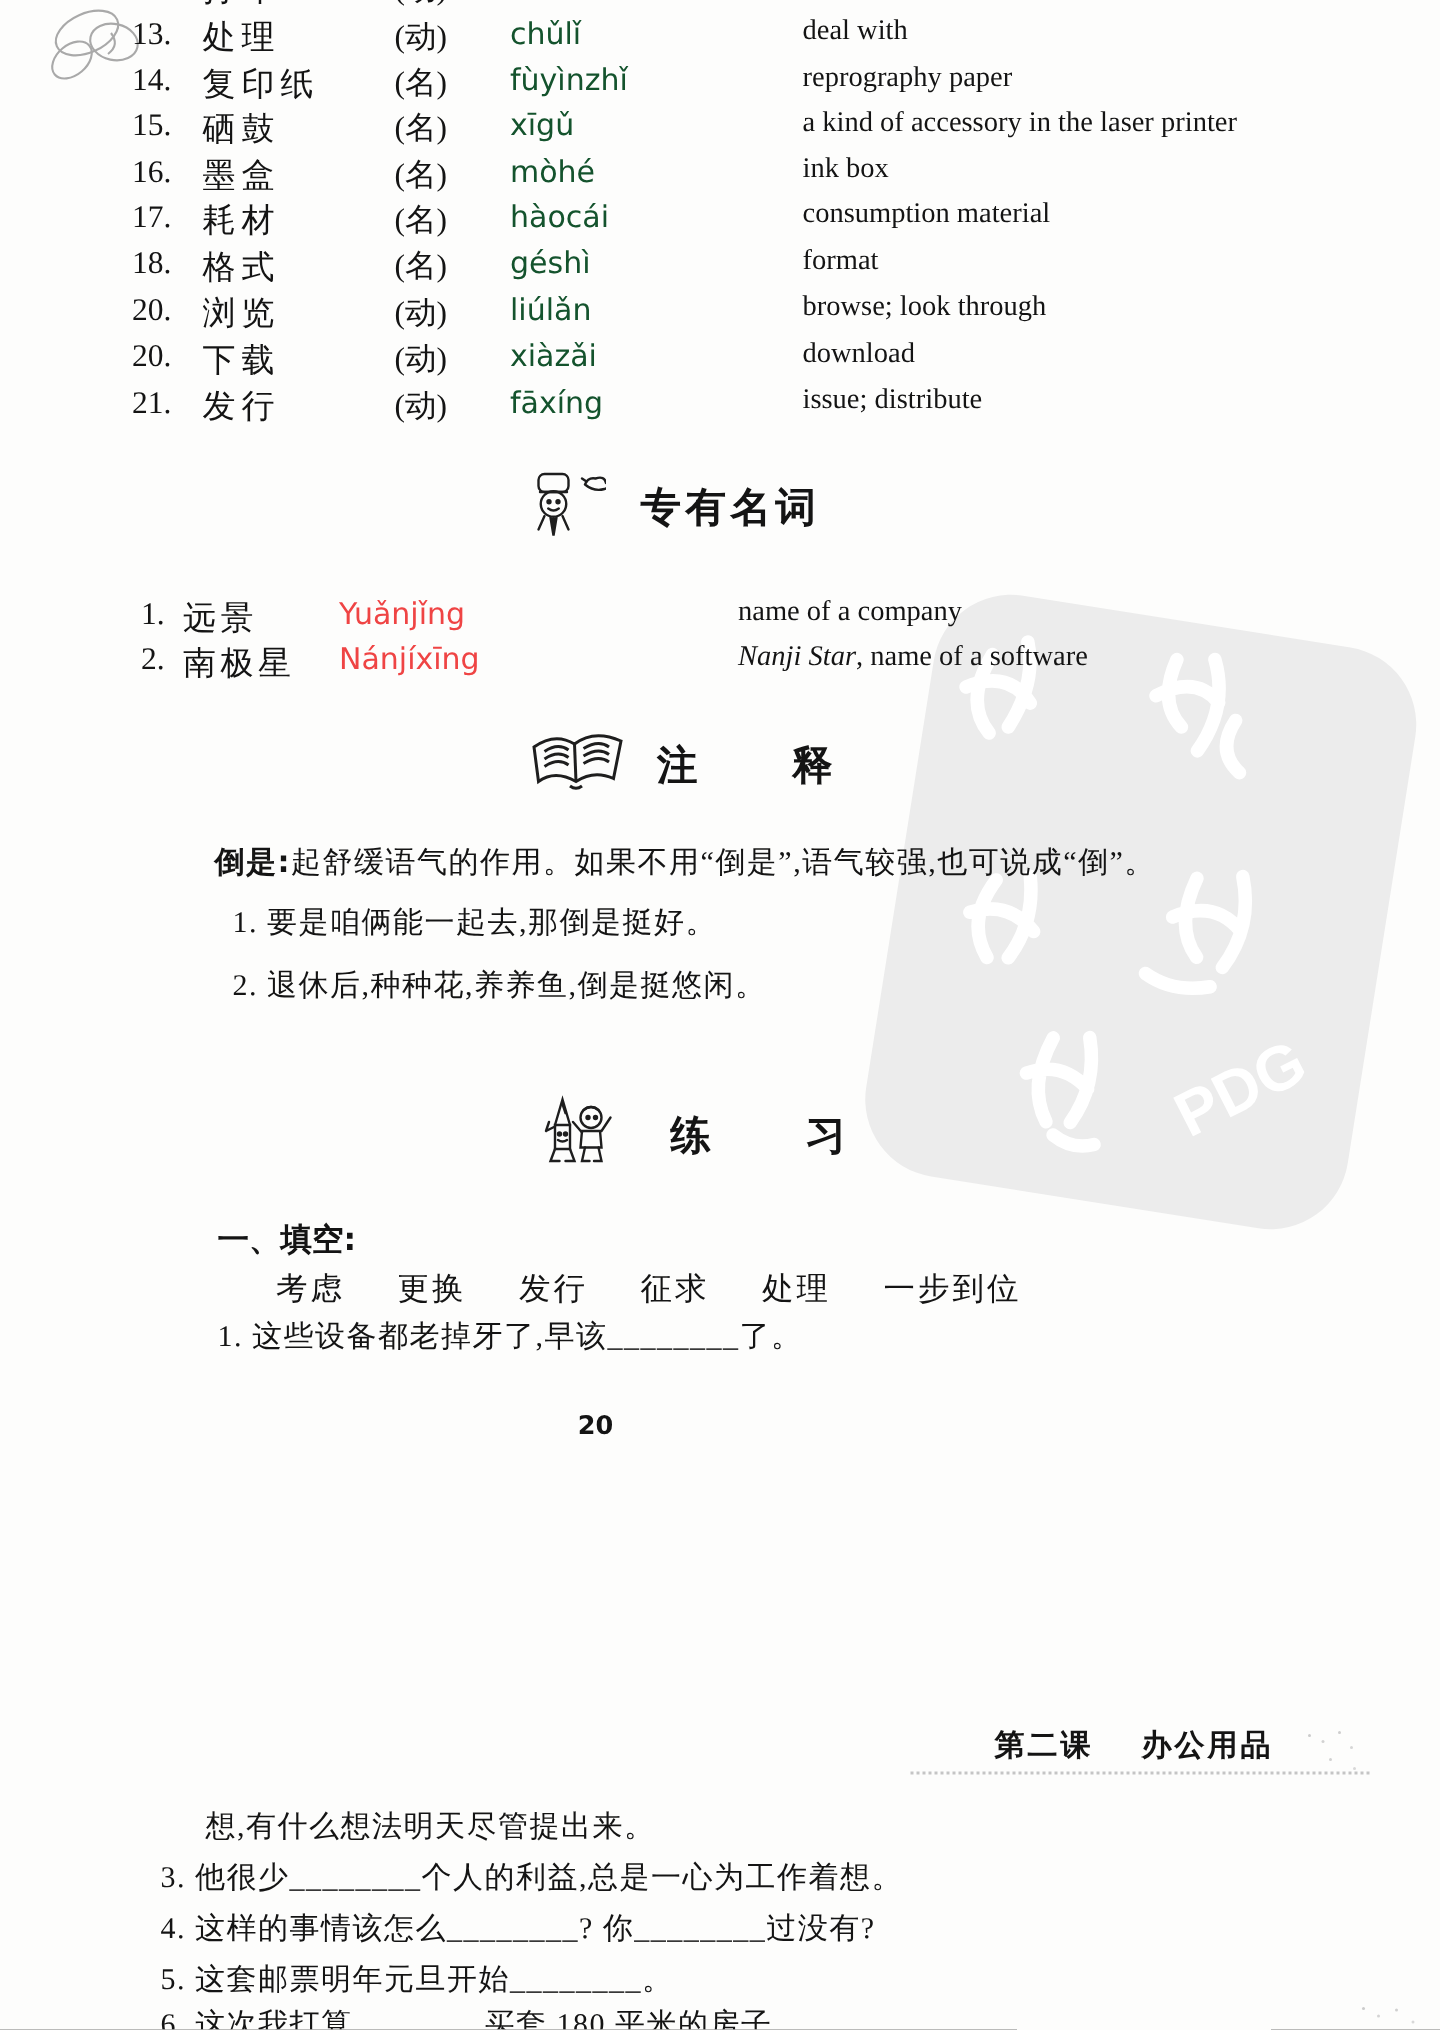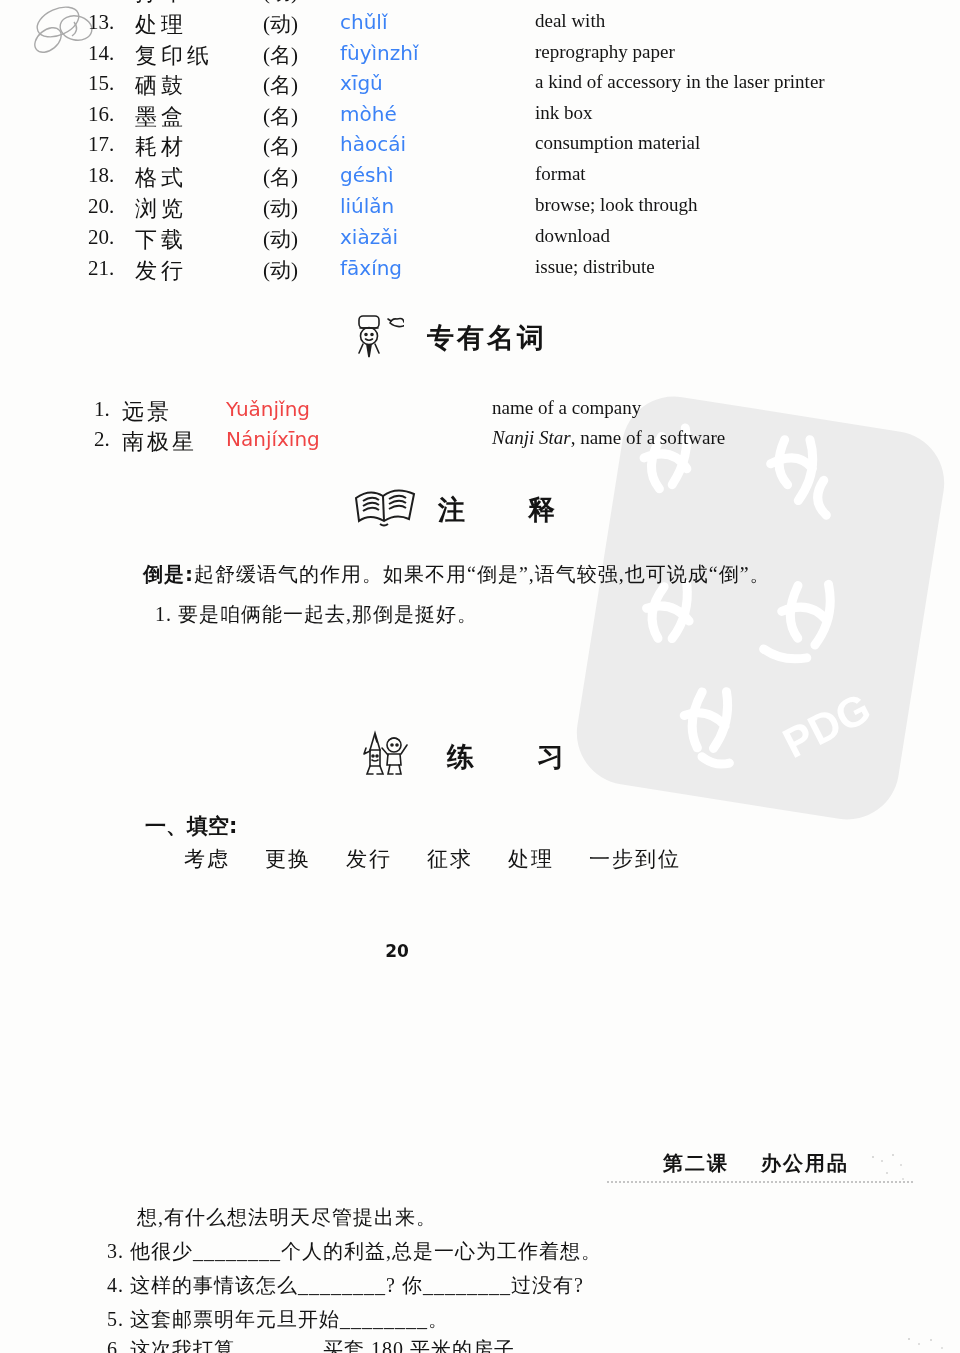--- a/index.html
+++ b/index.html
@@ -18,21 +18,21 @@
     background:#ececec; border-radius:52px; transform:rotate(9deg);
   }
   #wm svg { position:absolute; left:0; top:0; }
   #wm text { font-family:"Liberation Sans","DejaVu Sans",sans-serif; font-weight:bold; }
 
   
   .vrow { position:absolute; left:0; top:0; width:960px; height:30px; }
   .vnum  { position:absolute; left:88px;  font-size:21px; }
   .vword { position:absolute; left:135px; font-size:22px; letter-spacing:4px; }
   .vpos  { position:absolute; left:263px; font-size:21px; }
-  .vpy   { position:absolute; left:340px; font-size:20px; font-family:"DejaVu Sans",sans-serif; color:#3b82f6; }
+  .vpy   { position:absolute; left:340px; font-size:20px; font-family:"DejaVu Sans",sans-serif; color:#14532d; }
   .ven   { position:absolute; left:535px; font-size:19px; }
 
   
   .sec-title { font-size:27px; font-weight:bold; letter-spacing:3px; }
 
   
   .pnum  { position:absolute; left:94px;  font-size:21px; }
   .pword { position:absolute; left:122px; font-size:22px; letter-spacing:3px; }
   .ppy   { position:absolute; left:226px; font-size:20px; font-family:"DejaVu Sans",sans-serif; color:#ef4444; }
   .pen   { position:absolute; left:492px; font-size:19px; }
@@ -196,20 +196,21 @@
       <path d="M39,15 Q49,9 56,14 M39,20 Q49,14 56,19 M39,25 Q49,19 56,24"></path>
       <path d="M30,40 q4,3 8,0"></path>
     </g>
   </svg>
   <div class="abs sec-title" style="left:438px;top:492px">注　　释</div>
 
   <div class="abs body-cn" style="left:143px;top:561px">
     <span class="hei" style="font-size:20px">倒是:</span><span>起舒缓语气的作用。如果不用“倒是”,语气较强,也可说成“倒”。</span>
   </div>
   <div class="abs body-cn" style="left:155px;top:601px">1. 要是咱俩能一起去,那倒是挺好。</div>
+  <div class="abs body-cn" style="left:155px;top:643px">2. 退休后,种种花,养养鱼,倒是挺悠闲。</div>
 
   <svg class="doodle" style="left:356px;top:728px" width="56" height="52" viewBox="0 0 56 52">
     <g fill="none" stroke="#1e1e1e" stroke-width="1.6" stroke-linecap="round">
       <path d="M14,22 L19,5 L24,22"></path>
       <path d="M14,22 h10 v16 h-10 z"></path>
       <path d="M19,8 l2,6"></path>
       <circle cx="17" cy="28" r="1" fill="#1e1e1e"></circle>
       <circle cx="21" cy="28" r="1" fill="#1e1e1e"></circle>
       <path d="M16,32 q3,2 6,0"></path>
       <path d="M14,38 l-3,8 h6 M24,38 l3,8 h-6"></path>
@@ -229,20 +230,21 @@
 
   <div class="abs" id="word-bank" style="left:184px;top:845px">
     <span>考虑</span>
     <span>更换</span>
     <span>发行</span>
     <span>征求</span>
     <span>处理</span>
     <span>一步到位</span>
   </div>
 
+  <div class="abs body-cn" style="left:145px;top:877px">1. 这些设备都老掉牙了,早该________了。</div>
 
   <div class="abs" id="pagenum">20</div>
 
   <div class="abs" id="p2-header">
     <span>第二课</span>
     <span style="display:inline-block;width:18px"></span>
     <span>办公用品</span>
   </div>
   <div id="p2-rule"></div>
 

